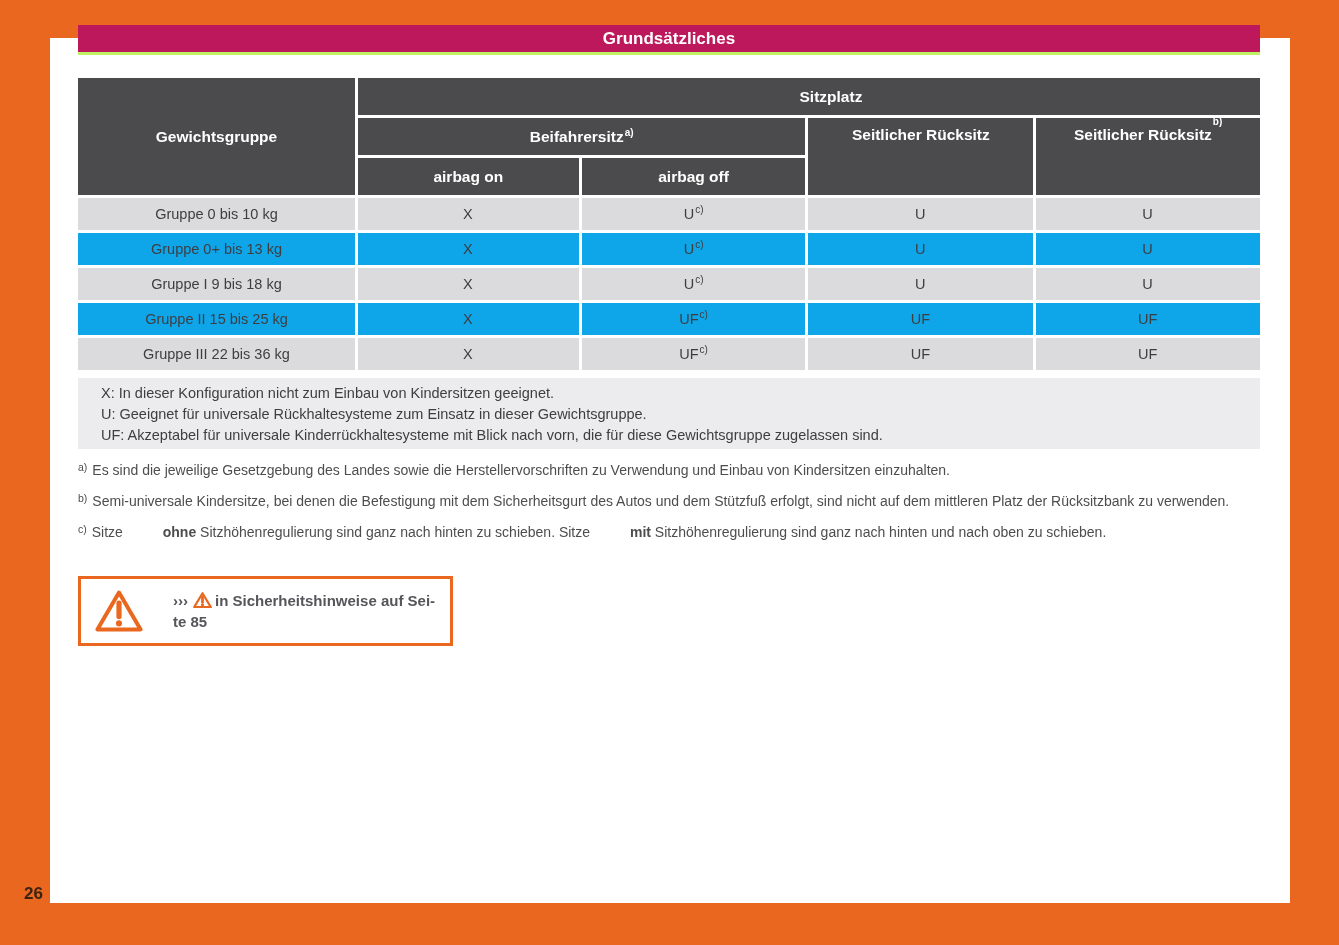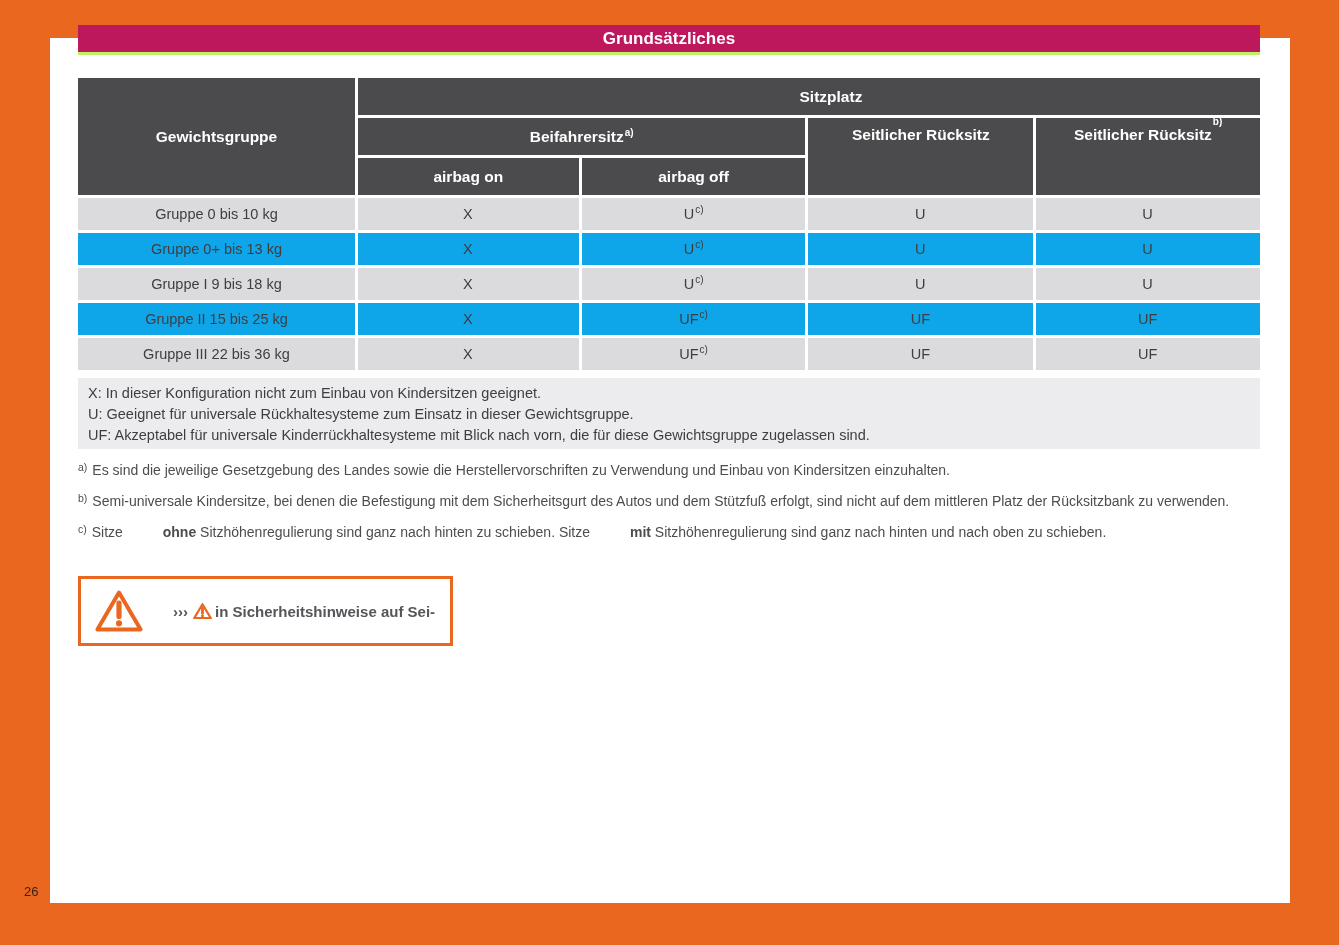--- a/index.html
+++ b/index.html
@@ -40,21 +40,21 @@
   .c-aboff    { grid-column:3; grid-row:3; }
   .dc {
     display:flex; align-items:center; justify-content:center; text-align:right;
     font-size:14.5px; color:#3E3E40;
   }
   .dk { background:#DBDBDD; }
   .lt { background:#0ea5e9; }
   .legend {
     position:absolute; left:78px; top:378px; width:1182px; height:71px;
     background:#ECECEE; color:#3E3E40; font-size:14.5px; line-height:21px;
-    padding:5px 10px;
+    padding:5px 23px;
   }
   .footnotes {
     position:absolute; left:78px; top:460px; width:1185px;
     color:#4D4D4F; font-size:14px; line-height:20px;
   }
   .fn { margin-bottom:10px; }
   .fn .mk { font-size:10.5px; position:relative; top:-4px; margin-right:5px; }
   .fn b { color:#4D4D4F;margin-left:36px; }
   .warnbox {
     position:absolute; left:78px; top:576px; width:375px; height:70px;
@@ -63,21 +63,21 @@
   }
   .warn-icon { margin-left:14px; flex:0 0 auto; display:block; }
   .warn-text {
     margin-left:30px; font-weight:bold; font-size:15px; color:#55555A;
     line-height:21px;
   }
   .inline-tri { display:inline-block; vertical-align:-2px; margin:0 3px; }
   .chev { margin-right:2px; }
   .pagenum {
     position:absolute; left:24px; top:884px;
-    font-weight:normal; font-size:13px; color:#3B2313; z-index:6;
+    font-weight:bold; font-size:17px; color:#3B2313; z-index:6;
   }
 </style>
 </head>
 <body>
 
 <div class="frame">
   <div class="page"></div>
 
   <div class="titlebar">
     <span>Grundsätzliches</span>
@@ -233,17 +233,18 @@
       <path d="M30 3 L57 49 L3 49 Z" fill="none" stroke="#EA671F" stroke-width="5" stroke-linejoin="round"></path>
       <path d="M30 16 L30 33" stroke="#EA671F" stroke-width="6.5" stroke-linecap="round"></path>
       <circle cx="30" cy="41.5" r="3.8" fill="#EA671F"></circle>
     </svg>
     <div class="warn-text">
       <div><span class="chev">›››</span><svg class="inline-tri" width="19" height="16" viewBox="0 0 60 52">
             <path d="M30 4 L57 49 L3 49 Z" fill="none" stroke="#EA671F" stroke-width="7" stroke-linejoin="round"></path>
             <path d="M30 17 L30 33" stroke="#EA671F" stroke-width="9" stroke-linecap="round"></path>
             <circle cx="30" cy="41.5" r="5" fill="#EA671F"></circle>
           </svg><span>in Sicherheitshinweise auf Sei-</span></div>
+      <div>te 85</div>
     </div>
   </div>
 
   <div class="pagenum">26</div>
 </div>
 
 </body></html>

